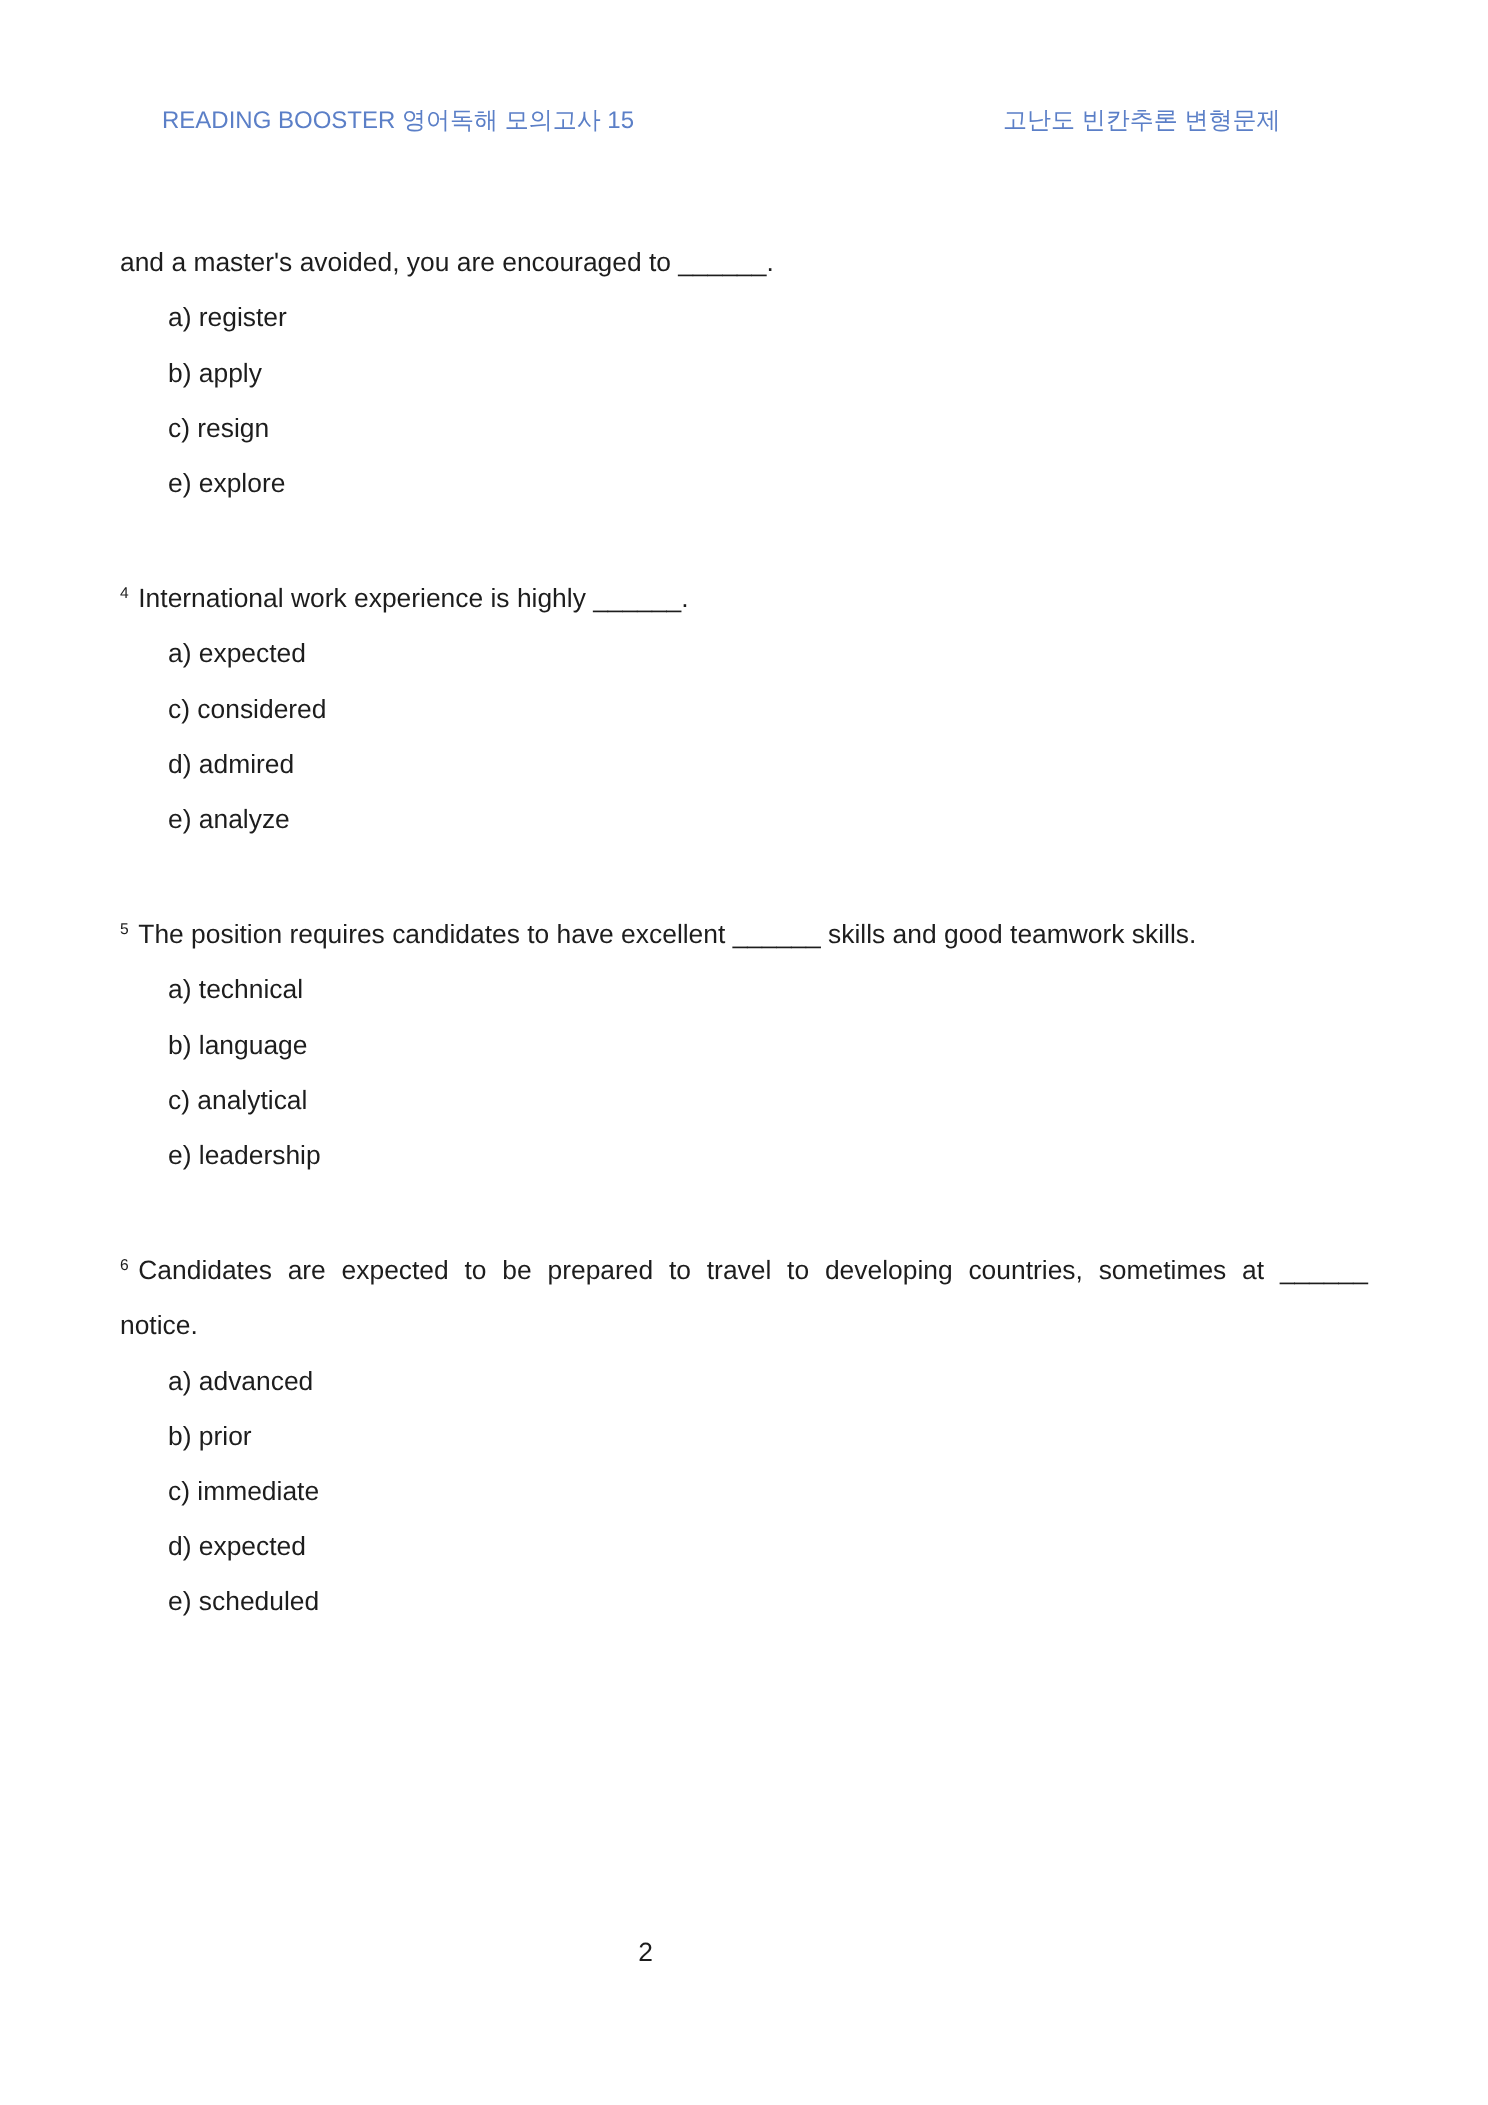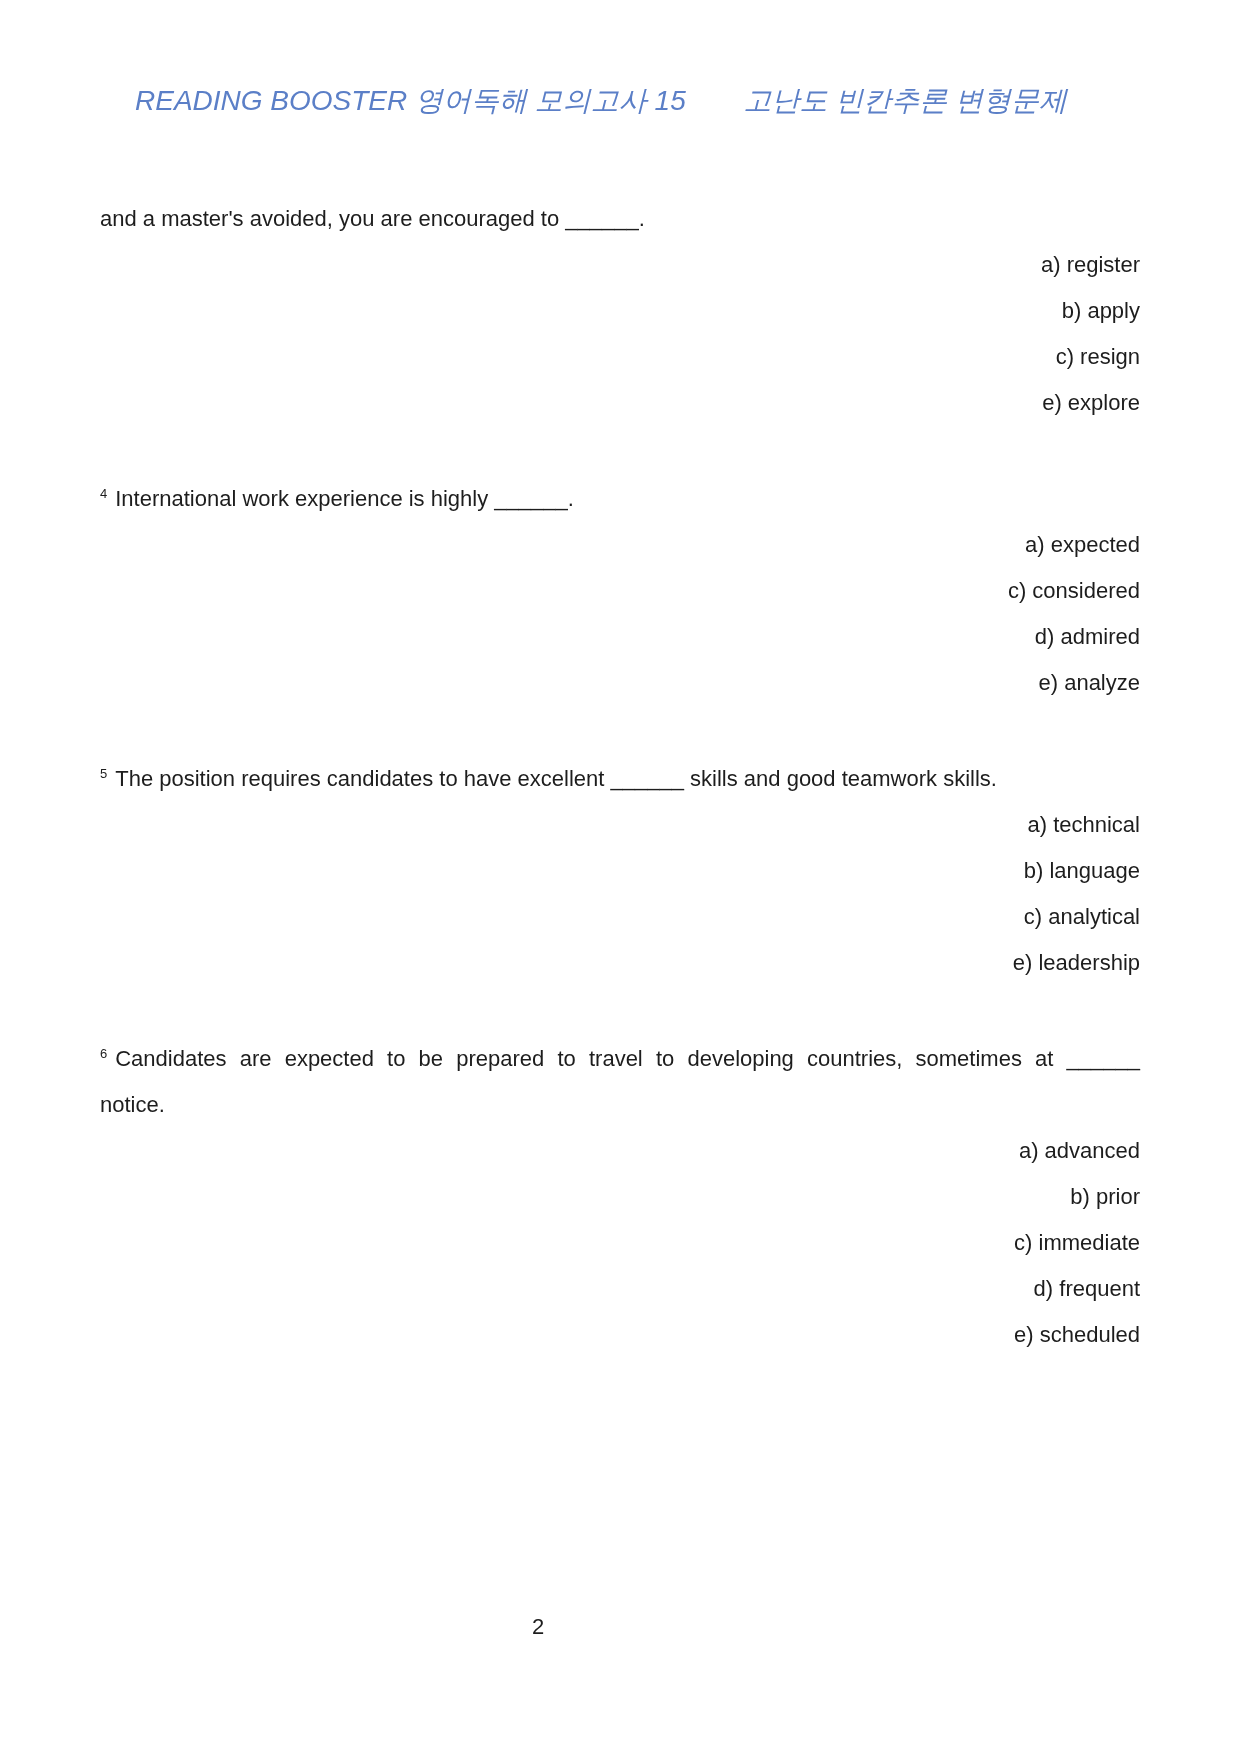--- a/index.html
+++ b/index.html
@@ -15,24 +15,23 @@
     font-family: "Liberation Sans", "DejaVu Sans", sans-serif;
     color: #1d1d1d;
     overflow: hidden;
   }
   .doc-header {
     position: absolute;
     top: 88px;
     left: 0;
     right: 0;
     height: 26px;
-    font-size: 28px;
+    font-size: 20px;
     line-height: 26px;
     color: var(--accent, #5b7fc7);
-    font-style: italic;
   }
   .doc-header .left {
     position: absolute;
     left: 135px;
     white-space: nowrap;
   }
   .doc-header .right {
     position: absolute;
     right: 173px;
     white-space: nowrap;
@@ -59,21 +58,20 @@
   sup.qnum {
     font-size: 13px;
     line-height: 0;
     vertical-align: super;
     margin-right: 8px;
   }
   ul.options {
     list-style: none;
     margin: 0;
     padding: 0 0 0 40px;
-    text-align: right;
   }
   li.option {
     font-size: 22px;
     line-height: 46px;
   }
   .footer-page {
     position: absolute;
     top: 1612px;
     left: 508px;
     width: 60px;
@@ -124,21 +122,21 @@
         </ul>
   </section>
 
   <section class="question">
     <p class="stem just"><sup class="qnum">6</sup><span class="stem-text">Candidates are expected to be prepared to travel to developing countries, sometimes at ______</span></p>
     <p class="stem cont">notice.</p>
         <ul class="options">
           <li class="option">a) advanced</li>
           <li class="option">b) prior</li>
           <li class="option">c) immediate</li>
-          <li class="option">d) frequent</li>
+          <li class="option">d) expected</li>
           <li class="option">e) scheduled</li>
         </ul>
   </section>
 </main>
 
   <div class="footer-page">2</div>
 
 </div>
 
 </body></html>

